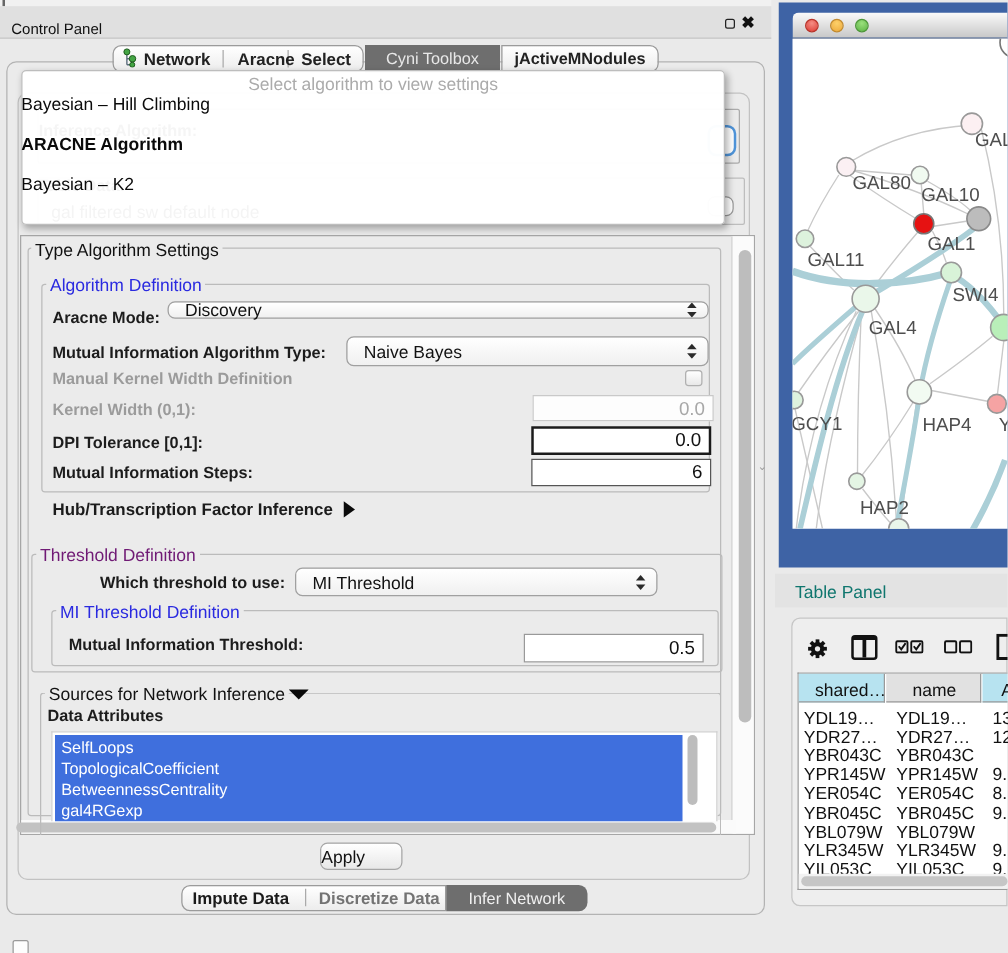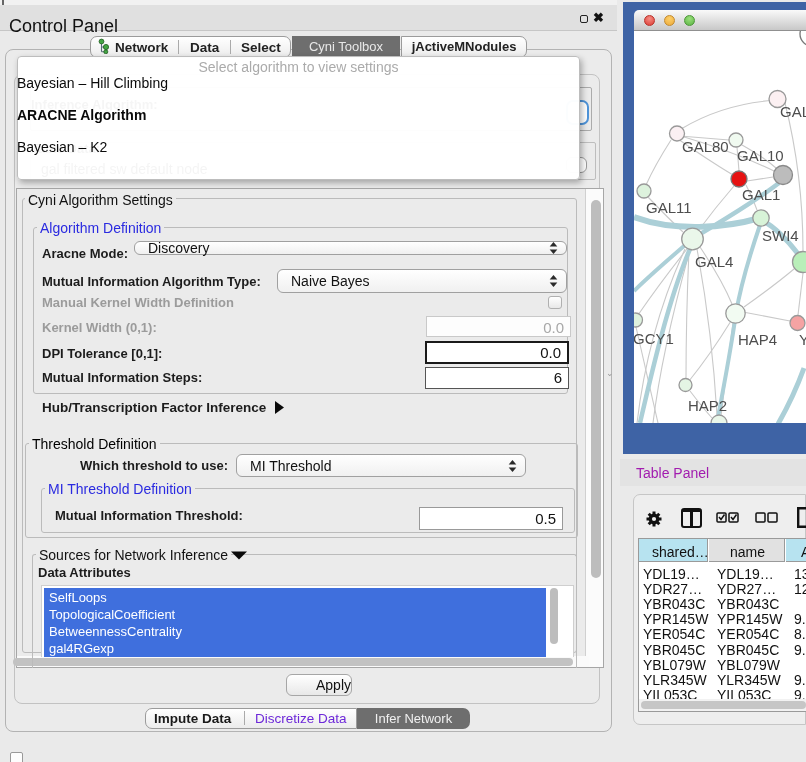--- a/index.html
+++ b/index.html
@@ -24,57 +24,57 @@
 .item { position:absolute; left:18px; font-size:14px; color:#0a0a0a; white-space:nowrap; }
 .lrow { position:absolute; left:49px; font-size:13px; color:#fff; white-space:nowrap; }
 .trow { position:absolute; font-size:14px; color:#111; white-space:nowrap; }
 </style>
 </head>
 <body>
 
 <div class="abs" style="left:0;top:0;width:617px;height:5px;background:#f1f1f1"></div>
 <div class="abs" style="left:2px;top:0;width:2px;height:5px;background:#666"></div>
 <div class="abs" style="left:0;top:5px;width:617px;height:26px;background:#e0e0e0;border-bottom:1px solid #c6c6c6"></div>
-<div class="abs" style="left:9px;top:16px;font-size:18px;color:#111">Control Panel</div>
+<div class="abs" style="left:9px;top:16px;font-size:12px;color:#111">Control Panel</div>
 <div class="abs" style="left:580px;top:15px;width:8px;height:8px;border:1.5px solid #222;border-radius:2px"></div>
 <div class="abs" style="left:593px;top:10px;font-size:13px;font-weight:700;color:#111">✖</div>
 
 <div class="abs" style="left:5px;top:49px;width:607px;height:683px;background:#ebebeb;border:1px solid #b3b3b3;border-radius:8px"></div>
 
 <div class="tab" style="left:90px;top:36px;width:201px;border-radius:7px"></div>
 <div class="abs" style="left:178px;top:40px;width:1px;height:14px;background:#aaa"></div>
 <div class="abs" style="left:230px;top:40px;width:1px;height:14px;background:#aaa"></div>
 <svg class="abs" style="left:97px;top:38px" width="13" height="16" viewBox="0 0 13 16">
   <path d="M4.5 4 V13.8 M4.5 9 H9 M4.5 13.8 H8" stroke="#5a6b7a" stroke-width="1.1" fill="none"></path>
   <circle cx="4.5" cy="3.5" r="2.4" fill="#44a544" stroke="#1e5c1e" stroke-width="0.8"></circle>
   <circle cx="9" cy="9" r="2.6" fill="#44a544" stroke="#1e5c1e" stroke-width="0.8"></circle>
   <circle cx="8.8" cy="13.8" r="2" fill="#44a544" stroke="#1e5c1e" stroke-width="0.8"></circle>
 </svg>
 <div class="abs" style="left:115px;top:40px;font-size:13.5px;font-weight:700;color:#222">Network</div>
-<div class="abs" style="left:190px;top:40px;font-size:13.5px;font-weight:700;color:#222">Data</div>
+<div class="abs" style="left:190px;top:40px;font-size:13.5px;font-weight:700;color:#222">Aracne</div>
 <div class="abs" style="left:241px;top:40px;font-size:13.5px;font-weight:700;color:#222">Select</div>
 <div class="dtab" style="left:292px;top:36px;width:108px;line-height:22px">Cyni Toolbox</div>
 <div class="tab" style="left:401px;top:36px;width:126px;border-radius:0 7px 7px 0;font-weight:700;text-align:center;line-height:20px">jActiveMNodules</div>
 
 <div class="abs" style="left:14px;top:74px;width:586px;height:630px;background:#ebebeb;border:1px solid #c2c2c2;border-radius:8px"></div>
 <div class="abs" style="left:30px;top:87px;width:562px;height:44px;border:1px solid #ababab;border-radius:2px"></div>
 <div class="abs" style="left:566px;top:100px;width:23px;height:25px;background:#fff;border:2.5px solid #4f94d9;border-radius:7px"></div>
 <div class="abs" style="left:30px;top:142px;width:566px;height:38px;border:1px solid #bdbdbd;border-radius:2px"></div>
 <div class="abs" style="left:566px;top:157px;width:21px;height:16px;background:#fff;border:1.5px solid #9a9a9a;border-radius:6px"></div>
 
 <div class="abs" style="left:16px;top:188px;width:588px;height:480px;border:1px solid #a6a6a6;background:#ebebeb"></div>
 
 <div class="abs" style="left:585px;top:189px;width:18px;height:478px;background:#fbfbfb;border-left:1px solid #d0d0d0"></div>
 <div class="abs" style="left:591px;top:200px;width:10px;height:378px;background:#bdbdbd;border-radius:5px"></div>
 
 <div class="abs" style="left:17px;top:656px;width:572px;height:11px;background:#fafafa"></div>
 <div class="abs" style="left:13px;top:658px;width:560px;height:8px;background:#c2c2c2;border-radius:4px"></div>
 
 <div class="grp" style="left:22px;top:198px;width:555px;height:455px"></div>
-<div class="gt" style="left:25px;top:192px;color:#111">Cyni Algorithm Settings</div>
+<div class="gt" style="left:25px;top:192px;color:#111">Type Algorithm Settings</div>
 
 <div class="grp" style="left:33px;top:227px;width:535px;height:167px"></div>
 <div class="gt" style="left:37px;top:220px;color:#2a2ae0">Algorithm Definition</div>
 
 <div class="lbl" style="left:42px;top:246px">Aracne Mode:</div>
 <div class="combo" style="left:134px;top:241px;width:433px;height:14px">
     <span class="tx">Discovery</span>
     <svg class="carr" width="9" height="12" viewBox="0 0 9 12">
       <path d="M4.5 0 L8.3 4.4 H0.7 Z" fill="#2a2a2a"></path>
       <path d="M4.5 12 L8.3 7.6 H0.7 Z" fill="#2a2a2a"></path>
@@ -96,21 +96,21 @@
 <div class="fld" style="left:425px;top:341px;width:144px;height:23px;border:2px solid #1a1a1a;line-height:19px">0.0</div>
 <div class="lbl" style="left:42px;top:370px">Mutual Information Steps:</div>
 <div class="fld" style="left:425px;top:367px;width:144px;height:22px;border:1px solid #555;line-height:20px">6</div>
 
 <div class="lbl" style="left:42px;top:400px;font-size:13.5px">Hub/Transcription Factor Inference</div>
 <svg class="abs" style="left:273px;top:400px" width="13" height="15">
     <path d="M2 1 L11 7.5 L2 14 Z" fill="#0a0a0a"></path>
   </svg>
 
 <div class="grp" style="left:25px;top:443px;width:553px;height:95px"></div>
-<div class="gt" style="left:29px;top:436px;color:#000000">Threshold Definition</div>
+<div class="gt" style="left:29px;top:436px;color:#701a75">Threshold Definition</div>
 <div class="lbl" style="left:80px;top:458px">Which threshold to use:</div>
 <div class="combo" style="left:236px;top:454px;width:290px;height:23px">
     <span class="tx">MI Threshold</span>
     <svg class="carr" width="9" height="12" viewBox="0 0 9 12">
       <path d="M4.5 0 L8.3 4.4 H0.7 Z" fill="#2a2a2a"></path>
       <path d="M4.5 12 L8.3 7.6 H0.7 Z" fill="#2a2a2a"></path>
     </svg>
   </div>
 <div class="grp" style="left:41px;top:488px;width:534px;height:45px"></div>
 <div class="gt" style="left:45px;top:481px;color:#2a2ae0">MI Threshold Definition</div>
@@ -124,26 +124,26 @@
   </svg>
 <div class="lbl" style="left:38px;top:565px">Data Attributes</div>
 <div class="abs" style="left:41px;top:585px;width:533px;height:72px;background:#fff;border:1px solid #cfcfcf;border-bottom:none"></div>
 <div class="abs" style="left:44px;top:588px;width:502px;height:69px;background:#3f6fdd"></div>
 <div class="lrow" style="top:590px">SelfLoops</div>
 <div class="lrow" style="top:607px">TopologicalCoefficient</div>
 <div class="lrow" style="top:624px">BetweennessCentrality</div>
 <div class="lrow" style="top:641px">gal4RGexp</div>
 <div class="abs" style="left:550px;top:588px;width:8px;height:56px;background:#bdbdbd;border-radius:4px"></div>
 
-<div class="abs" style="left:286px;top:674px;width:66px;height:22px;border:1px solid #a6a6a6;border-radius:6px;background:linear-gradient(#fff,#e8e8e8);text-align:right;font-size:14px;line-height:21px;color:#111">Apply</div>
+<div class="abs" style="left:256px;top:674px;width:66px;height:22px;border:1px solid #a6a6a6;border-radius:6px;background:linear-gradient(#fff,#e8e8e8);text-align:left;font-size:14px;line-height:21px;color:#111">Apply</div>
 
 <div class="tab" style="left:145px;top:708px;width:212px;height:21px;border-radius:7px 0 0 7px"></div>
 <div class="abs" style="left:244px;top:711px;width:1px;height:14px;background:#aaa"></div>
 <div class="abs" style="left:154px;top:711px;font-size:13.5px;font-weight:700;color:#1a1a1a">Impute Data</div>
-<div class="abs" style="left:255px;top:711px;font-size:13.5px;font-weight:400;color:#6d28d9">Discretize Data</div>
+<div class="abs" style="left:255px;top:711px;font-size:13.5px;font-weight:700;color:#737373">Discretize Data</div>
 <div class="dtab" style="left:357px;top:708px;width:113px;height:21px;line-height:21px;border-radius:0 7px 7px 0;color:#f0f0f0">Infer Network</div>
 
 <div class="abs" style="left:10px;top:752px;width:13px;height:12px;background:#fdfdfd;border:1px solid #999;border-radius:2px"></div>
 
 <div class="abs" style="left:606px;top:368px;font-size:9px;color:#999">⌄</div>
 
 <div class="abs" style="left:623px;top:2px;width:183px;height:452px;background:#3e63a5"></div>
 <div class="abs" style="left:634px;top:10px;width:172px;height:21px;background:linear-gradient(#fafafa,#c8c8c8);border-bottom:1px solid #909090;border-radius:5px 0 0 0"></div>
 <div class="abs" style="left:644px;top:15px;width:11px;height:11px;border-radius:50%;background:radial-gradient(circle at 50% 30%,#f58d84,#dd3c34);border:1px solid #b83229"></div>
 <div class="abs" style="left:664px;top:15px;width:11px;height:11px;border-radius:50%;background:radial-gradient(circle at 50% 30%,#fdd06a,#eca93a);border:1px solid #c28a2e"></div>
@@ -213,21 +213,21 @@
     <text x="695" y="267">GAL4</text>
     <text x="633" y="344">GCY1</text>
     <text x="738" y="345">HAP4</text>
     <text x="799" y="345">YM</text>
     <text x="688" y="411">HAP2</text>
   </g>
 </g>
 </svg>
 
 <div class="abs" style="left:620px;top:459px;width:186px;height:27px;background:#e3e3e3"></div>
-<div class="abs" style="left:636px;top:465px;font-size:14px;color:#a21caf">Table Panel</div>
+<div class="abs" style="left:636px;top:465px;font-size:14px;color:#0f766e">Table Panel</div>
 <div class="abs" style="left:633px;top:494px;width:173px;height:231px;background:#eee;border:1px solid #c6c6c6;border-radius:7px 0 0 7px"></div>
 
 <svg class="abs" style="left:646px;top:511px" width="16" height="16" viewBox="0 0 16 16">
   <g fill="#111">
       <circle cx="8" cy="8" r="5.4"></circle>
   <g>
         <rect x="6.5" y="0.5" width="3" height="15"></rect>
         <rect x="0.5" y="6.5" width="15" height="3"></rect>
   <rect x="6.5" y="0.5" width="3" height="15" transform="rotate(45 8 8)"></rect>
   <rect x="6.5" y="0.5" width="3" height="15" transform="rotate(-45 8 8)"></rect>

